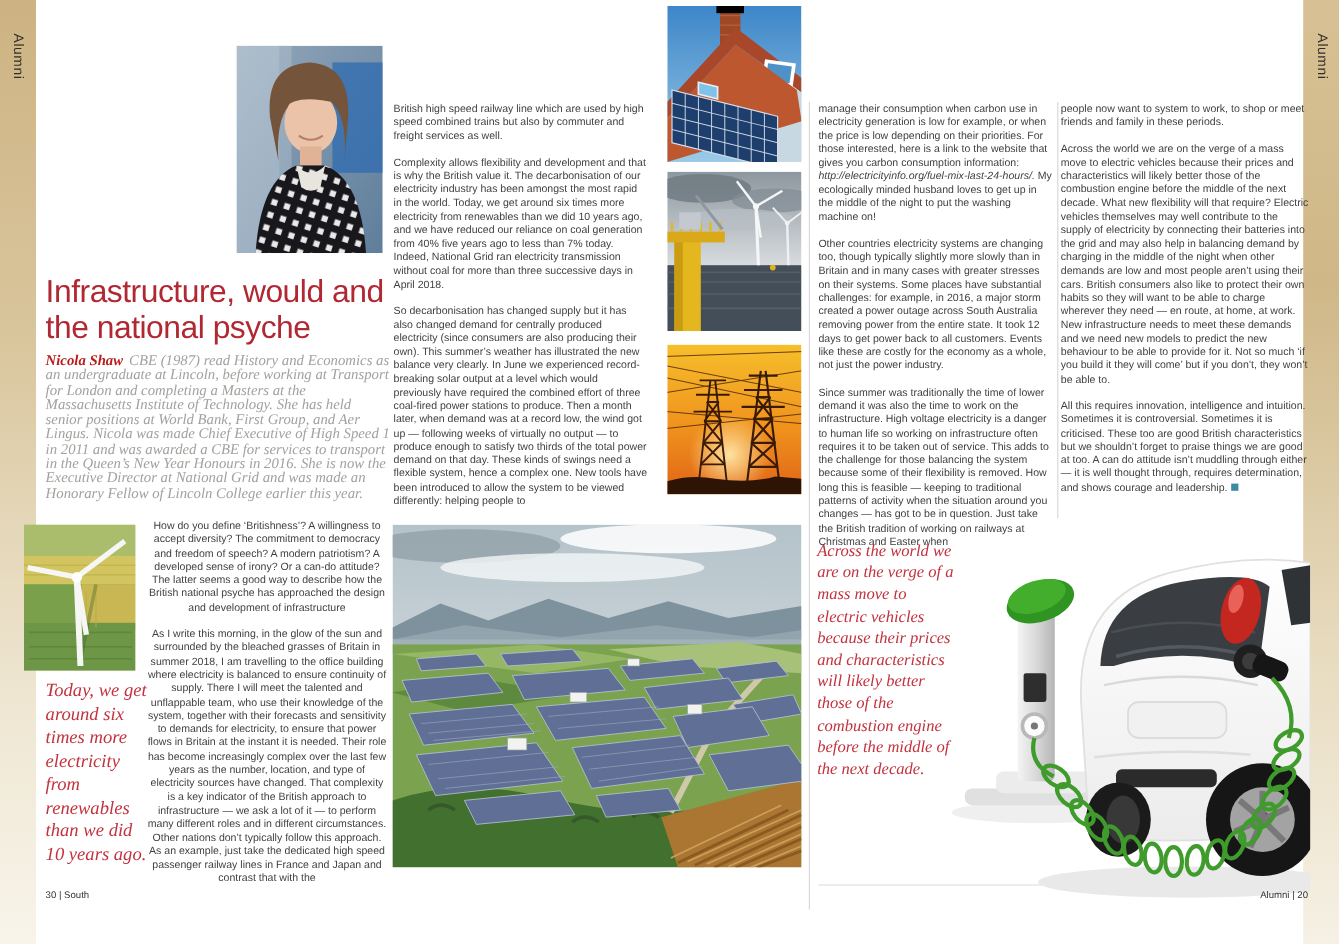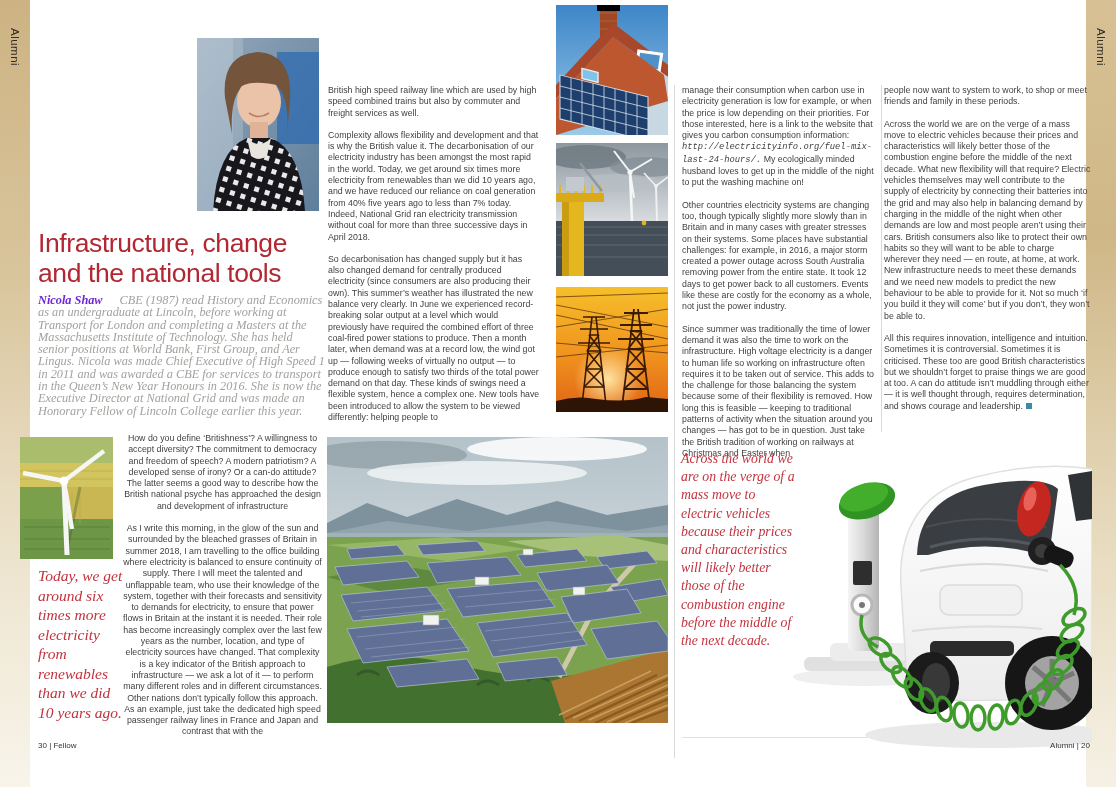--- a/index.html
+++ b/index.html
@@ -10,25 +10,25 @@
   .edge-tab.right{right:0;background:linear-gradient(180deg,#d7c194 0%,#cfb787 30%,#e8dcc0 70%,#f6f1e5 100%);}
   .edge-tab span{position:absolute;top:28px;left:50%;transform:translateX(-50%);
         writing-mode:vertical-rl;font-size:11.5px;letter-spacing:.5px;color:#2f2c28;}
   .photo{position:absolute;overflow:hidden;}
   .photo svg{display:block;}
   h1.title{position:absolute;left:38px;top:228px;width:288px;margin:0;
         font-size:26.5px;line-height:30px;font-weight:400;letter-spacing:-.4px;}
   .standfirst{position:absolute;left:38px;top:294px;width:288px;
         font-family:"Liberation Serif",serif;font-style:italic;font-size:12.3px;
         line-height:12.3px;color:#a3a19e;}
-  .standfirst b{font-weight:700;color:#6d28d9;margin-right:17px;}
+  .standfirst b{font-weight:700;color:#b91c1c;margin-right:5px;}
   .bodycol{position:absolute;font-size:8.8px;line-height:11.3px;color:#3f3f3f;}
   .bodycol p{margin:0 0 11px 0;}
   .bodycol p:last-child{margin:0;}
-  .url{font-style:italic;font-family:Liberation Mono, monospace;}
+  .url{font-style:italic;}
   .pullquote{position:absolute;font-family:"Liberation Serif",serif;font-style:italic;}
   .pq1{left:38px;top:566px;width:88px;font-size:15.5px;line-height:19.5px;}
   .pq2{left:681px;top:450px;width:116px;font-size:13.8px;line-height:18.2px;}
   .rule-v{position:absolute;width:1px;background:#d9d9d9;}
   .rule-h{position:absolute;height:1px;background:#e2e2e2;}
   .footer{position:absolute;font-size:8px;color:#333;}
   .footer b{font-weight:400;text-align:center;}
   .f-left{left:38px;top:741px;}
   .f-right{right:26px;top:741px;text-align:right;}
   .endmark{display:inline-block;width:6px;height:6px;margin-left:3px;vertical-align:baseline;}
@@ -64,21 +64,21 @@
       <path d="M28,60 Q24,16 61,14 Q96,16 93,62 L90,96 Q93,58 78,46 Q58,38 44,50 Q33,62 35,96 Z" fill="#74553c"></path>
       <ellipse cx="62" cy="64" rx="22" ry="26" fill="#eac3a8"></ellipse>
       <path d="M40,52 Q50,40 84,48 L84,40 Q62,32 42,44 Z" fill="#74553c"></path>
       <rect x="53" y="84" width="18" height="16" fill="#e0b396"></rect>
       <path d="M52,75 Q62,82 72,75" stroke="#b77e63" stroke-width="1.6" fill="none"></path>
       <path d="M16,173 Q20,112 50,100 L74,100 Q104,112 108,173 Z" fill="url(#dots)"></path>
       <path d="M50,100 Q62,112 74,100 L70,118 Q62,124 54,118 Z" fill="#e8e4de"></path>
     </svg>
   </div>
 
-  <h1 class="title" style="color:#b12732;">Infrastructure, change and the national tools</h1>
+  <h1 class="title" style="color:#b12732;">Infrastructure, would and the national psyche</h1>
   <div class="standfirst"><b>Nicola Shaw</b><span>CBE (1987) read History and Economics as an undergraduate at Lincoln, before working at Transport for London and completing a Masters at the Massachusetts Institute of Technology. She has held senior positions at World Bank, First Group, and Aer Lingus. Nicola was made Chief Executive of High Speed 1 in 2011 and was awarded a CBE for services to transport in the Queen’s New Year Honours in 2016. She is now the Executive Director at National Grid and was made an Honorary Fellow of Lincoln College earlier this year.</span></div>
 
   <div class="bodycol" style="left:123px;top:433px;width:199px;text-align:center;">
     <p>How do you define ‘Britishness’? A willingness to accept diversity? The commitment to democracy and freedom of speech? A modern patriotism? A developed sense of irony? Or a can-do attitude? The latter seems a good way to describe how the British national psyche has approached the design and development of infrastructure</p>
     <p>As I write this morning, in the glow of the sun and surrounded by the bleached grasses of Britain in summer 2018, I am travelling to the office building where electricity is balanced to ensure continuity of supply. There I will meet the talented and unflappable team, who use their knowledge of the system, together with their forecasts and sensitivity to demands for electricity, to ensure that power flows in Britain at the instant it is needed. Their role has become increasingly complex over the last few years as the number, location, and type of electricity sources have changed. That complexity is a key indicator of the British approach to infrastructure — we ask a lot of it — to perform many different roles and in different circumstances. Other nations don’t typically follow this approach. As an example, just take the dedicated high speed passenger railway lines in France and Japan and contrast that with the</p>
   </div>
 
   <div class="bodycol" style="left:328px;top:85px;width:212px;">
     <p>British high speed railway line which are used by high speed combined trains but also by commuter and freight services as well.</p>
     <p>Complexity allows flexibility and development and that is why the British value it. The decarbonisation of our electricity industry has been amongst the most rapid in the world. Today, we get around six times more electricity from renewables than we did 10 years ago, and we have reduced our reliance on coal generation from 40% five years ago to less than 7% today. Indeed, National Grid ran electricity transmission without coal for more than three successive days in April 2018.</p>
@@ -376,16 +376,16 @@
         <ellipse cx="252" cy="258" rx="7" ry="12" transform="rotate(32 252 258)"></ellipse>
         <ellipse cx="263" cy="245" rx="7" ry="12" transform="rotate(40 263 245)"></ellipse>
         <ellipse cx="272" cy="230" rx="7" ry="12" transform="rotate(48 272 230)"></ellipse>
         <ellipse cx="278" cy="214" rx="7" ry="12" transform="rotate(54 278 214)"></ellipse>
         <ellipse cx="282" cy="198" rx="7" ry="12" transform="rotate(58 282 198)"></ellipse>
         <ellipse cx="284" cy="182" rx="7" ry="12" transform="rotate(60 284 182)"></ellipse>
       </g>
     </svg>
   </div>
 
-  <div class="footer f-left"><b>30</b><span> | Fellow</span></div>
+  <div class="footer f-left"><b>30</b><span> | South</span></div>
   <div class="footer f-right"><span>Alumni | </span><b>20</b></div>
 
 </div>
 
 </body></html>

